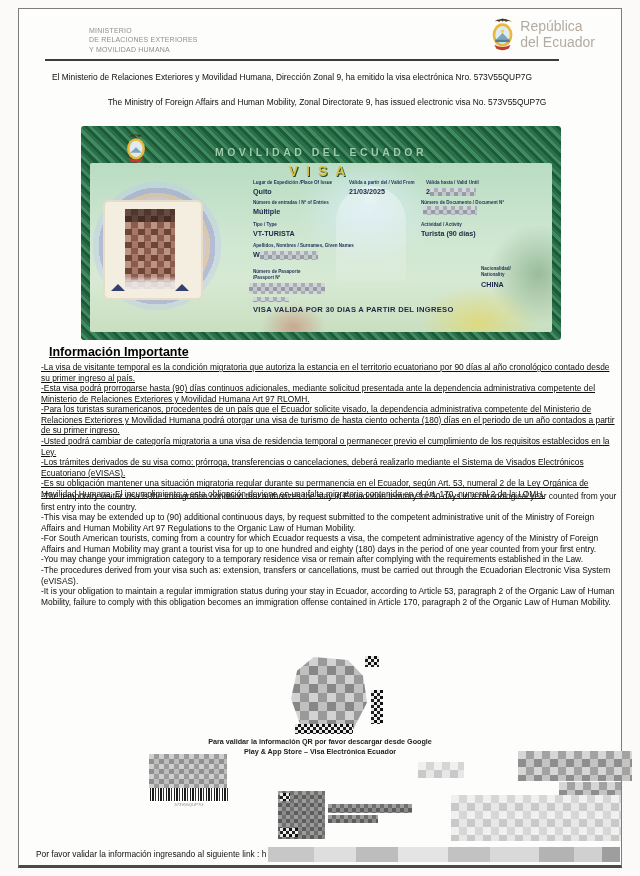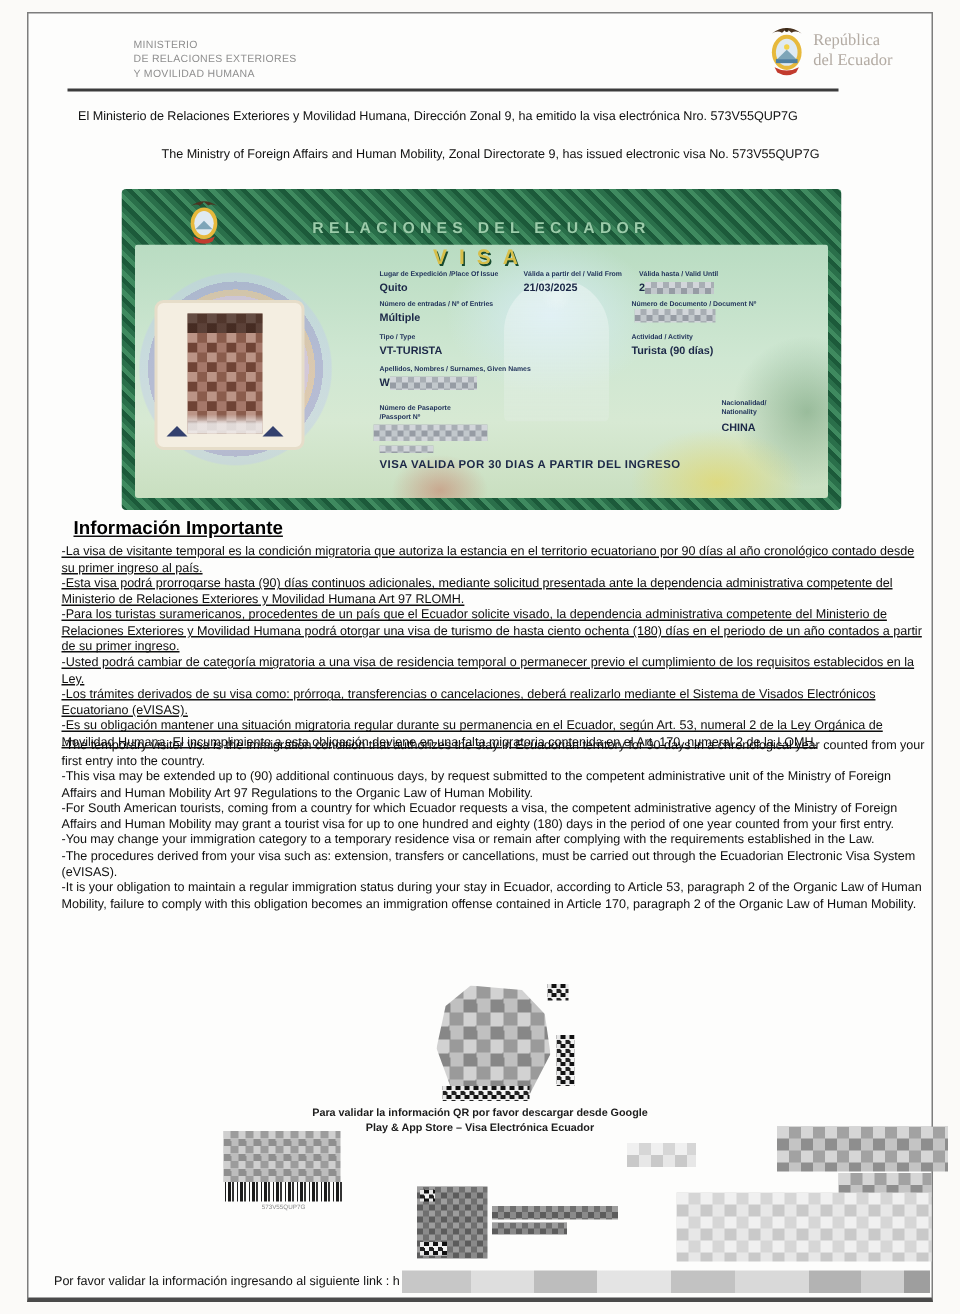--- a/index.html
+++ b/index.html
@@ -11,21 +11,21 @@
   }
   .frame {
     position:absolute; left:18px; top:8px; width:602px; height:856px;
     border:1px solid #7d7d7d; border-bottom:3px solid #4a4a4a;
     background:#fdfdfc;
   }
   
   .ministry { position:absolute; left:70px; top:17px; font-size:7px; color:#8f8f8f; line-height:1.35; letter-spacing:.2px; }
   .gov { position:absolute; right:26px; top:5px; display:flex; align-items:center; gap:4px; }
   .gov svg { width:27px; height:40px; display:block; }
-  .gov-text { font-size:11px; color:#b3aba3; line-height:1.15;font-family:Liberation Serif, serif; }
+  .gov-text { font-size:14px; color:#b3aba3; line-height:1.15; }
   .rule { position:absolute; left:26px; top:50px; width:514px; height:2px; background:#3c3c3c; }
   .intro { position:absolute; left:17px; width:582px; font-size:8.4px; color:#101010; }
   .intro1 { top:63px;padding-left:16px; } .intro2 { top:88px;text-align:center; }
 
   
   .visa { position:absolute; left:62px; top:117px; width:480px; height:214px; border-radius:3px; overflow:hidden; }
   .visa-border { position:absolute; inset:0;
     background: repeating-linear-gradient(45deg,#1c5a3a 0 3px,#3f8a5f 3px 6px,#2a6f4a 6px 9px); }
   .visa-inner { position:absolute; left:9px; right:9px; top:37px; bottom:8px; border-radius:2px;
     background:
@@ -138,21 +138,21 @@
   <div class="rule"></div>
 
   <div class="intro intro1">El Ministerio de Relaciones Exteriores y Movilidad Humana, Dirección Zonal 9, ha emitido la visa electrónica Nro. 573V55QUP7G</div>
   <div class="intro intro2">The Ministry of Foreign Affairs and Human Mobility, Zonal Directorate 9, has issued electronic visa No. 573V55QUP7G</div>
 
   <div class="visa">
     <div class="visa-border"></div>
     <div class="visa-inner"></div>
     <div class="cath"></div>
     <div class="visa-title">VISA</div>
-    <div class="visa-sub">RELACIONES DEL ECUADOR</div>
+    <div class="visa-sub">MOVILIDAD DEL ECUADOR</div>
     <svg class="visa-arms" viewBox="0 0 60 84">
       <path d="M8 16 Q30 0 52 16 Q44 11 37 15 L30 9 L23 15 Q16 11 8 16Z" fill="#4a3320"></path>
       <ellipse cx="30" cy="44" rx="22" ry="26" fill="#e7b93c"></ellipse>
       <ellipse cx="30" cy="44" rx="16" ry="20" fill="#dfeaf2"></ellipse>
       <path d="M16 54 L30 40 L44 54 Z" fill="#7da5b8"></path>
       <path d="M12 66 Q30 76 48 66 L44 74 Q30 82 16 74Z" fill="#c23b2e"></path>
     </svg>
     <div class="rosette"></div>
     <div class="photo-frame"></div>
     <div class="photo"></div>

